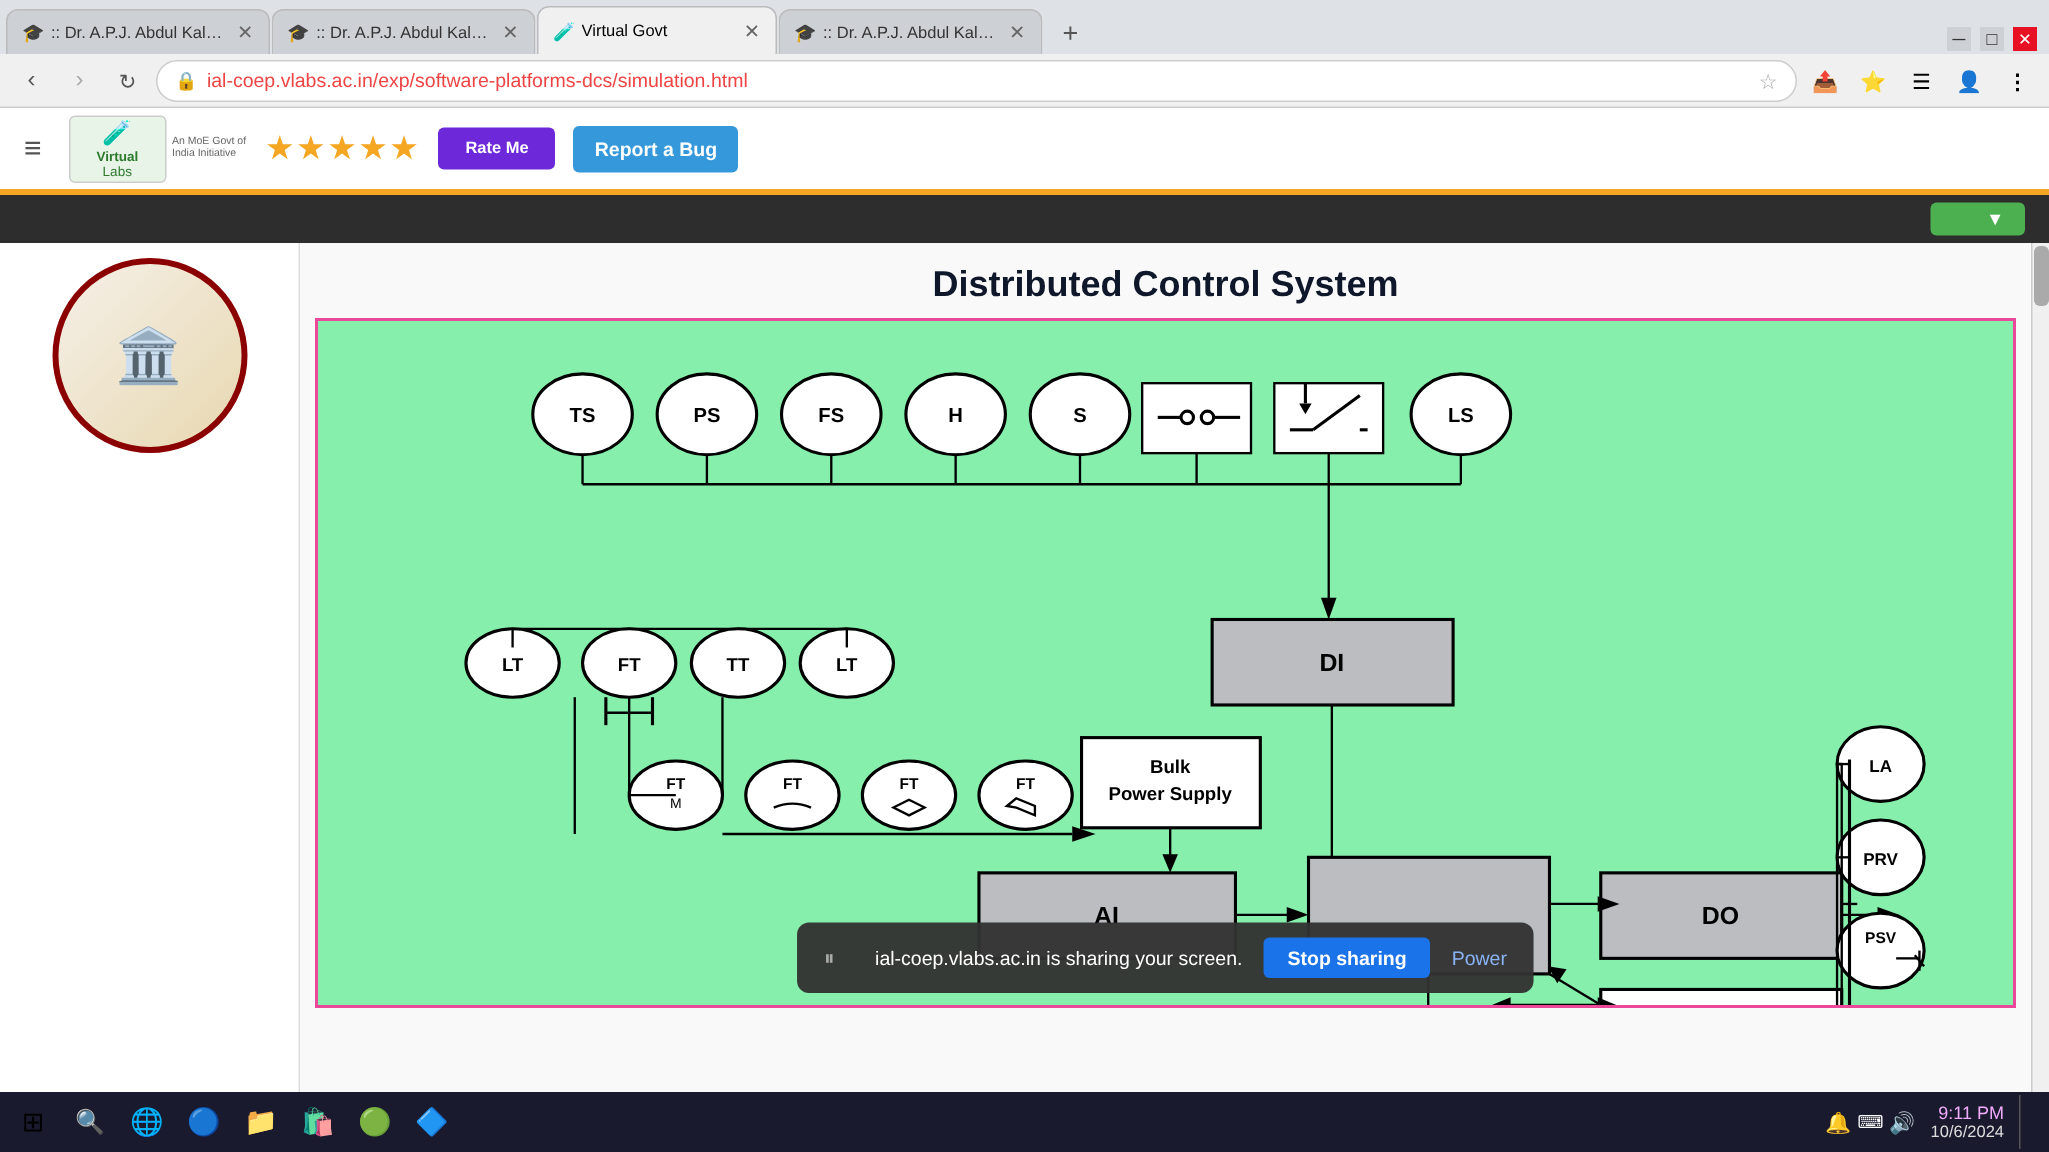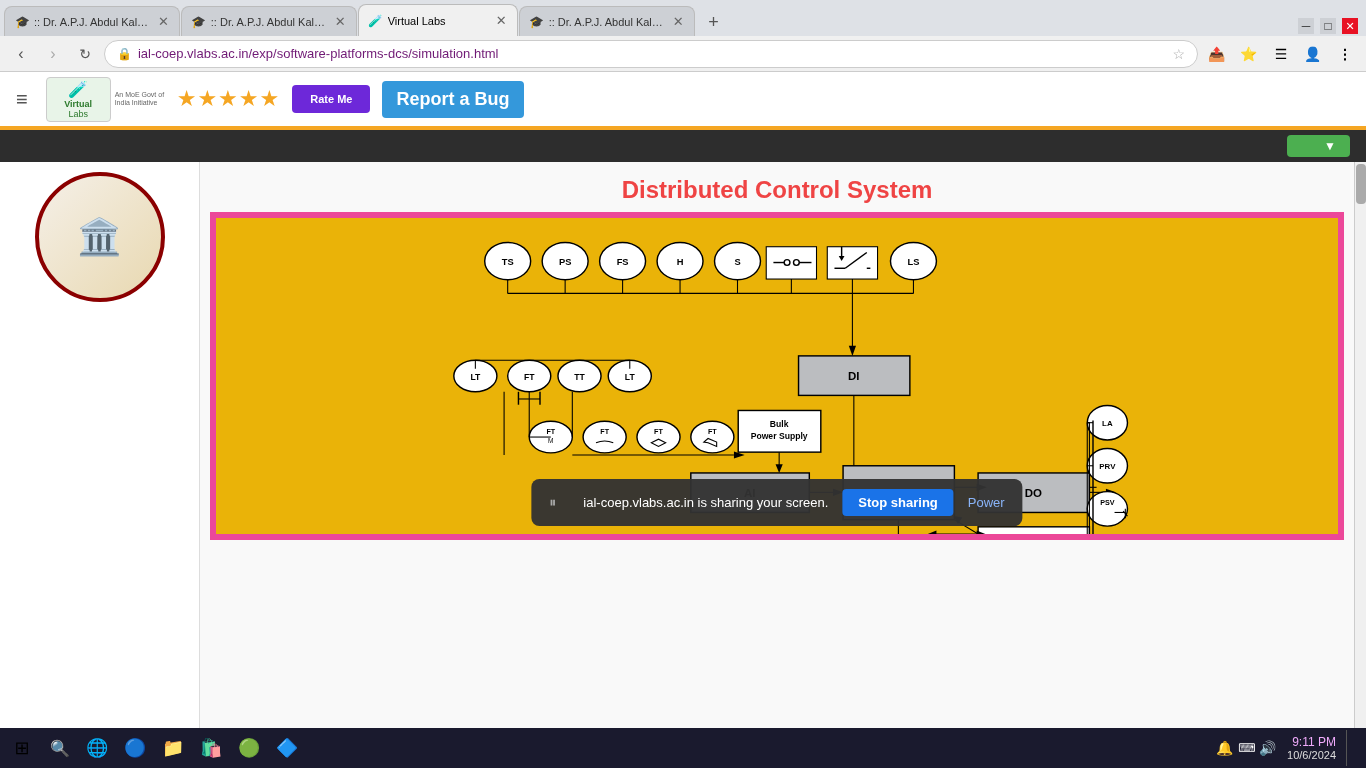--- a/index.html
+++ b/index.html
@@ -19,21 +19,21 @@
     </div>
 
     <div style="display:flex;align-items:center;height:30px;padding:0 10px;font-size:11px;color:#333;background:#cdd0d5;border-radius:8px 8px 0 0;min-width:170px;margin-right:1px;cursor:pointer;border:1px solid #bbb;border-bottom:none;gap:4px;">
       <span style="font-size:12px;">🎓</span>
       <span style="flex:1;overflow:hidden;text-overflow:ellipsis;white-space:nowrap;max-width:120px;font-size:11px;">:: Dr. A.P.J. Abdul Kalam Technica…</span>
       <span style="font-size:13px;color:#666;cursor:pointer;">✕</span>
     </div>
 
     <div style="display:flex;align-items:center;height:32px;padding:0 10px;font-size:11px;color:#000;background:#f0f0f0;border-radius:8px 8px 0 0;min-width:160px;margin-right:1px;cursor:pointer;border:1px solid #bbb;border-bottom:none;gap:4px;z-index:2;">
       <span style="font-size:12px;">🧪</span>
-      <span style="flex:1;overflow:hidden;text-overflow:ellipsis;white-space:nowrap;max-width:110px;font-size:11px;">Virtual Labs</span>
+      <span style="flex:1;overflow:hidden;text-overflow:ellipsis;white-space:nowrap;max-width:110px;font-size:11px;">Virtual Govt</span>
       <span style="font-size:13px;color:#666;cursor:pointer;">✕</span>
     </div>
 
     <div style="display:flex;align-items:center;height:30px;padding:0 10px;font-size:11px;color:#333;background:#cdd0d5;border-radius:8px 8px 0 0;min-width:170px;margin-right:1px;cursor:pointer;border:1px solid #bbb;border-bottom:none;gap:4px;">
       <span style="font-size:12px;">🎓</span>
       <span style="flex:1;overflow:hidden;text-overflow:ellipsis;white-space:nowrap;max-width:120px;font-size:11px;">:: Dr. A.P.J. Abdul Kalam Technica…</span>
       <span style="font-size:13px;color:#666;cursor:pointer;">✕</span>
     </div>
 
     <div style="width:28px;height:28px;display:flex;align-items:center;justify-content:center;font-size:18px;color:#555;cursor:pointer;border-radius:50%;margin-left:4px;">+</div>
@@ -44,21 +44,21 @@
       <div style="width:16px;height:16px;background:#e81123;display:flex;align-items:center;justify-content:center;cursor:pointer;font-size:11px;color:#fff;">✕</div>
     </div>
   </div>
 
   <div style="display:flex;align-items:center;height:36px;background:#f0f0f0;padding:0 8px;gap:6px;border-bottom:1px solid #ccc;">
     <div style="width:26px;height:26px;display:flex;align-items:center;justify-content:center;cursor:pointer;border-radius:50%;font-size:16px;color:#555;">‹</div>
     <div style="width:26px;height:26px;display:flex;align-items:center;justify-content:center;cursor:pointer;border-radius:50%;font-size:16px;color:#aaa;">›</div>
     <div style="width:26px;height:26px;display:flex;align-items:center;justify-content:center;cursor:pointer;border-radius:50%;font-size:14px;color:#555;">↻</div>
     <div style="flex:1;height:28px;background:#fff;border:1px solid #ccc;border-radius:14px;display:flex;align-items:center;padding:0 12px;gap:6px;">
       <span style="font-size:12px;color:#333;">🔒</span>
-      <span style="font-size:13px;color:#701a75;flex:1;">ial-coep.vlabs.ac.in/exp/software-platforms-dcs/simulation.html</span>
+      <span style="font-size:13px;color:#ef4444;flex:1;">ial-coep.vlabs.ac.in/exp/software-platforms-dcs/simulation.html</span>
       <span style="font-size:14px;color:#aaa;">☆</span>
     </div>
     <div style="width:26px;height:26px;display:flex;align-items:center;justify-content:center;cursor:pointer;font-size:14px;">📤</div>
     <div style="width:26px;height:26px;display:flex;align-items:center;justify-content:center;cursor:pointer;font-size:14px;">⭐</div>
     <div style="width:26px;height:26px;display:flex;align-items:center;justify-content:center;cursor:pointer;font-size:14px;">☰</div>
     <div style="width:26px;height:26px;display:flex;align-items:center;justify-content:center;cursor:pointer;font-size:14px;">👤</div>
     <div style="width:26px;height:26px;display:flex;align-items:center;justify-content:center;cursor:pointer;font-size:14px;font-weight:bold;">⋮</div>
   </div>
 </div>
 
@@ -69,40 +69,40 @@
     <div style="display:flex;align-items:center;gap:4px;">
       <div style="width:65px;height:45px;background:#e8f4e8;border:1px solid #ccc;border-radius:4px;display:flex;flex-direction:column;align-items:center;justify-content:center;font-size:8px;color:#2d7a2d;font-weight:bold;">
         <div style="font-size:16px;">🧪</div>
         <div style="font-size:9px;font-weight:bold;color:#2d7a2d;">Virtual</div>
         <div style="font-size:9px;font-weight:normal;color:#2d7a2d;">Labs</div>
       </div>
       <div style="font-size:7px;color:#666;max-width:50px;line-height:1.2;">An MoE Govt of India Initiative</div>
     </div>
     <div style="font-size:22px;color:#f5a623;letter-spacing:1px;">★★★★★</div>
     <button style="background:#6d28d9;color:white;border:none;padding:8px 18px;border-radius:4px;font-size:11px;cursor:pointer;font-weight:bold;">Rate Me</button>
-    <button style="background:#3498db;color:white;border:none;padding:8px 14px;border-radius:4px;font-size:18px;cursor:pointer;font-weight:bold;">Report a Bug</button>
+    <button style="background:#3498db;color:white;border:none;padding:8px 14px;border-radius:4px;font-size:13px;cursor:pointer;font-weight:bold;">Report a Bug</button>
   </div>
 
   <div style="background:#2d2d2d;height:32px;display:flex;align-items:center;justify-content:flex-end;padding:0 16px;">
     <button style="background:#4caf50;color:white;border:none;padding:4px 14px;border-radius:4px;font-size:12px;cursor:pointer;display:flex;align-items:center;gap:6px;">
       <span>&nbsp;&nbsp;&nbsp;&nbsp;&nbsp;</span>
       <span>▼</span>
     </button>
   </div>
 
   <div style="display:flex;height:582px;position:relative;">
 
     <div style="width:200px;background:#fff;border-right:1px solid #ddd;display:flex;align-items:flex-start;justify-content:center;padding-top:10px;">
       <div style="width:130px;height:130px;border-radius:50%;border:4px solid #8B0000;background:linear-gradient(135deg,#f5f0e8,#e8d8b0);display:flex;align-items:center;justify-content:center;font-size:36px;">🏛️</div>
     </div>
 
     <div style="flex:1;background:#f9f9f9;overflow:hidden;position:relative;">
-      <div style="text-align:center;font-size:24px;font-weight:bold;color:#ef4444;padding:14px 0 8px 0;">Distributed Control System</div>
-
-      <div style="background:#eab308;margin:0 10px;border:6px solid #ec4899;position:relative;height:328px;">
+      <div style="text-align:center;font-size:24px;font-weight:bold;color:#0f172a;padding:14px 0 8px 0;">Distributed Control System</div>
+
+      <div style="background:#86efac;margin:0 10px;border:2px solid #ec4899;position:relative;height:460px;">
         <svg viewBox="0 0 1000 440" width="100%" height="100%" style="font-family:Arial,sans-serif;">
 
           <ellipse cx="125" cy="60" rx="32" ry="26" fill="white" stroke="black" stroke-width="2"></ellipse>
           <text x="125" y="65" text-anchor="middle" font-size="13" font-weight="bold">TS</text>
 
           <ellipse cx="205" cy="60" rx="32" ry="26" fill="white" stroke="black" stroke-width="2"></ellipse>
           <text x="205" y="65" text-anchor="middle" font-size="13" font-weight="bold">PS</text>
 
           <ellipse cx="285" cy="60" rx="32" ry="26" fill="white" stroke="black" stroke-width="2"></ellipse>
           <text x="285" y="65" text-anchor="middle" font-size="13" font-weight="bold">FS</text>

